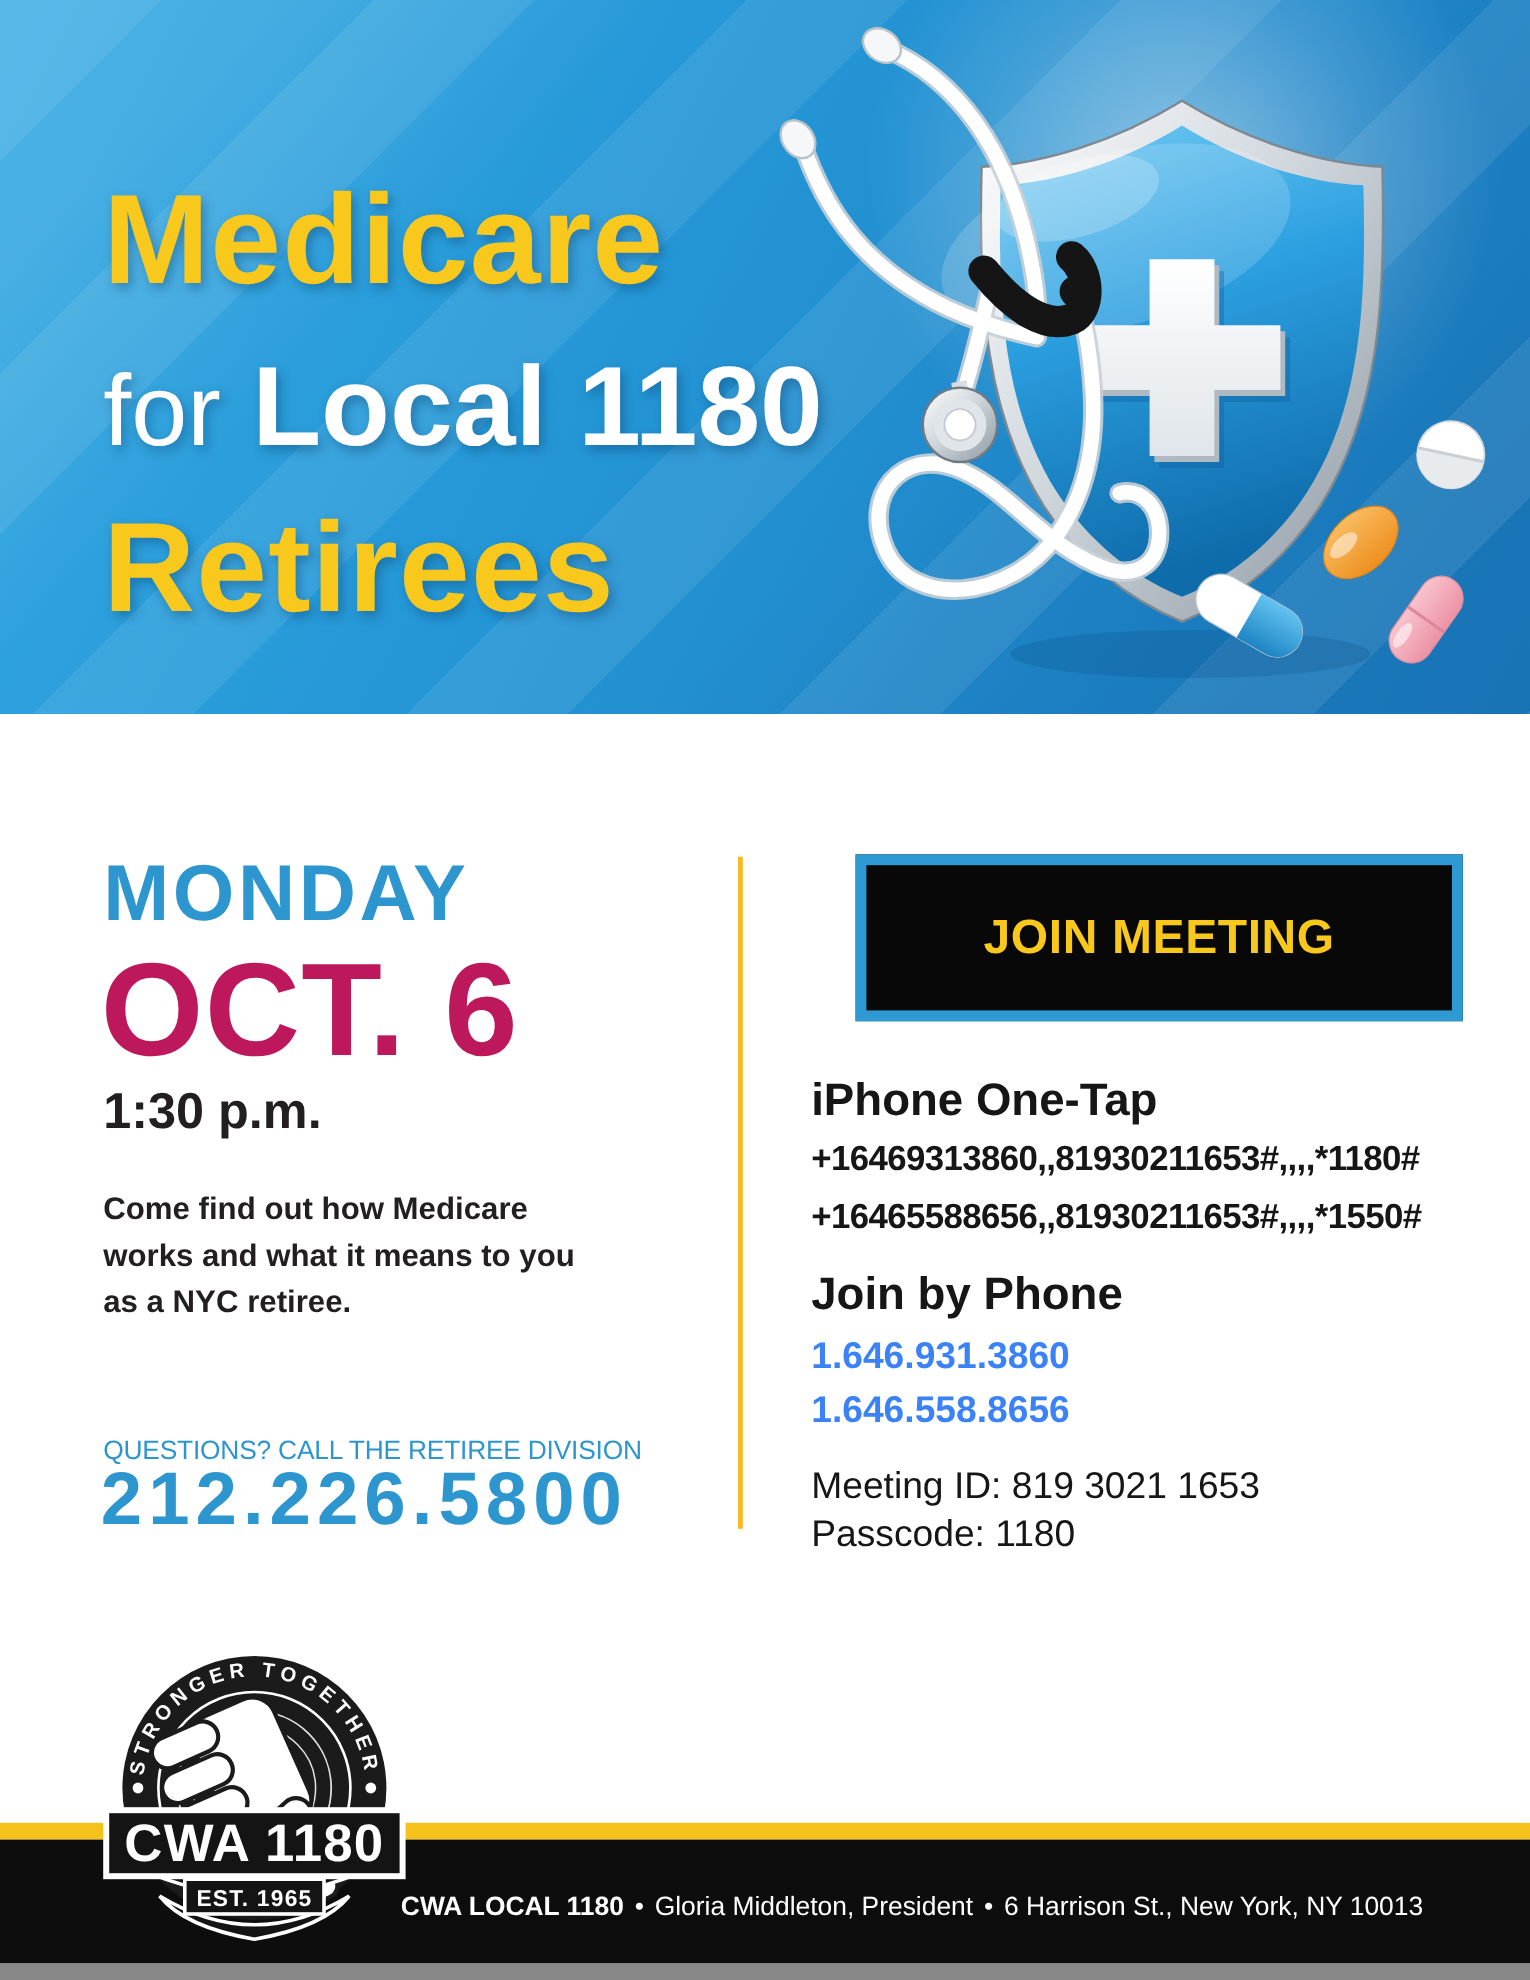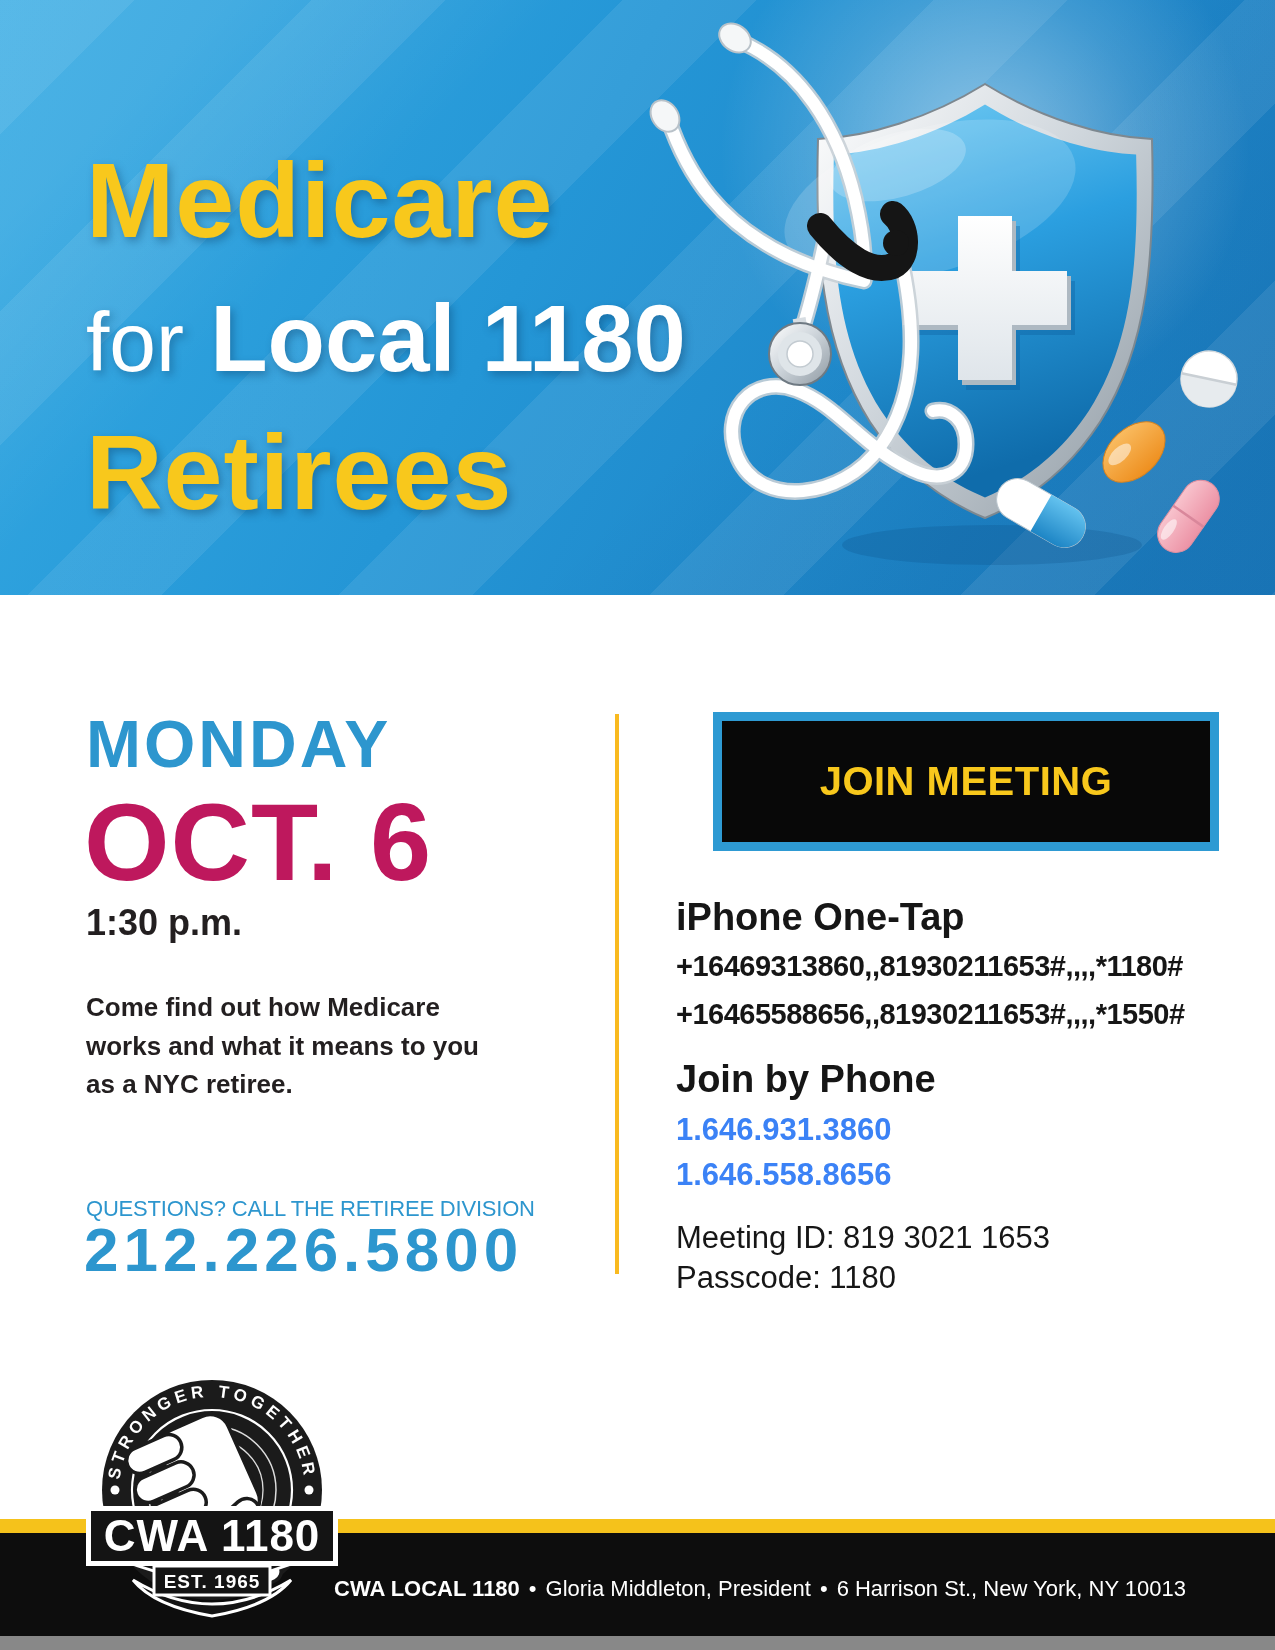--- a/index.html
+++ b/index.html
@@ -15,21 +15,21 @@
   .art{position:absolute;inset:0;pointer-events:none;}
   .headline{position:absolute;left:86px;top:147px;line-height:107px;white-space:nowrap;
             text-shadow:3px 4px 9px rgba(8,56,96,.38);}
   .hl-yellow{font-size:106px;font-weight:bold;color:#f8c81c;letter-spacing:1px;}
   .hl-for{font-size:84px;font-weight:500;color:#ffffff;}
   .hl-white{font-size:94px;font-weight:bold;color:#ffffff;}
   
   .abs{position:absolute;}
   .day{left:86px;top:706px;font-size:66px;font-weight:bold;color:#2d96ce;letter-spacing:3px;}
   .date{left:84px;top:778px;font-size:110px;font-weight:bold;color:#be185d;letter-spacing:1px;}
-  .time{left:86px;top:902px;font-size:36px;font-weight:bold;color:#231f20;}
+  .time{left:86px;top:902px;font-size:42px;font-weight:bold;color:#231f20;}
   .desc{left:86px;top:988px;font-size:26px;font-weight:bold;color:#231f20;line-height:38.5px;}
   .questions{left:86px;top:1196px;font-size:22px;font-weight:normal;color:#2d96ce;letter-spacing:-0.2px;}
   .bigphone{left:84px;top:1214px;font-size:62px;font-weight:bold;color:#2d96ce;letter-spacing:5px;}
   
   .divider{left:615px;top:714px;width:4px;height:560px;background:#f9ba20;}
   .join-btn{left:677px;top:712px;width:506px;height:139px;box-sizing:border-box;
             background:#080808;border:9px solid #2e9ad3;display:flex;align-items:center;justify-content:center;
             color:#f8c81c;font-size:40px;font-weight:bold;letter-spacing:0.5px;cursor:pointer;margin-left:36px;}
   .mt-h{font-size:38px;font-weight:bold;color:#161616;}
   .mt-line{font-size:29px;font-weight:600;color:#161616;letter-spacing:-0.5px;}

